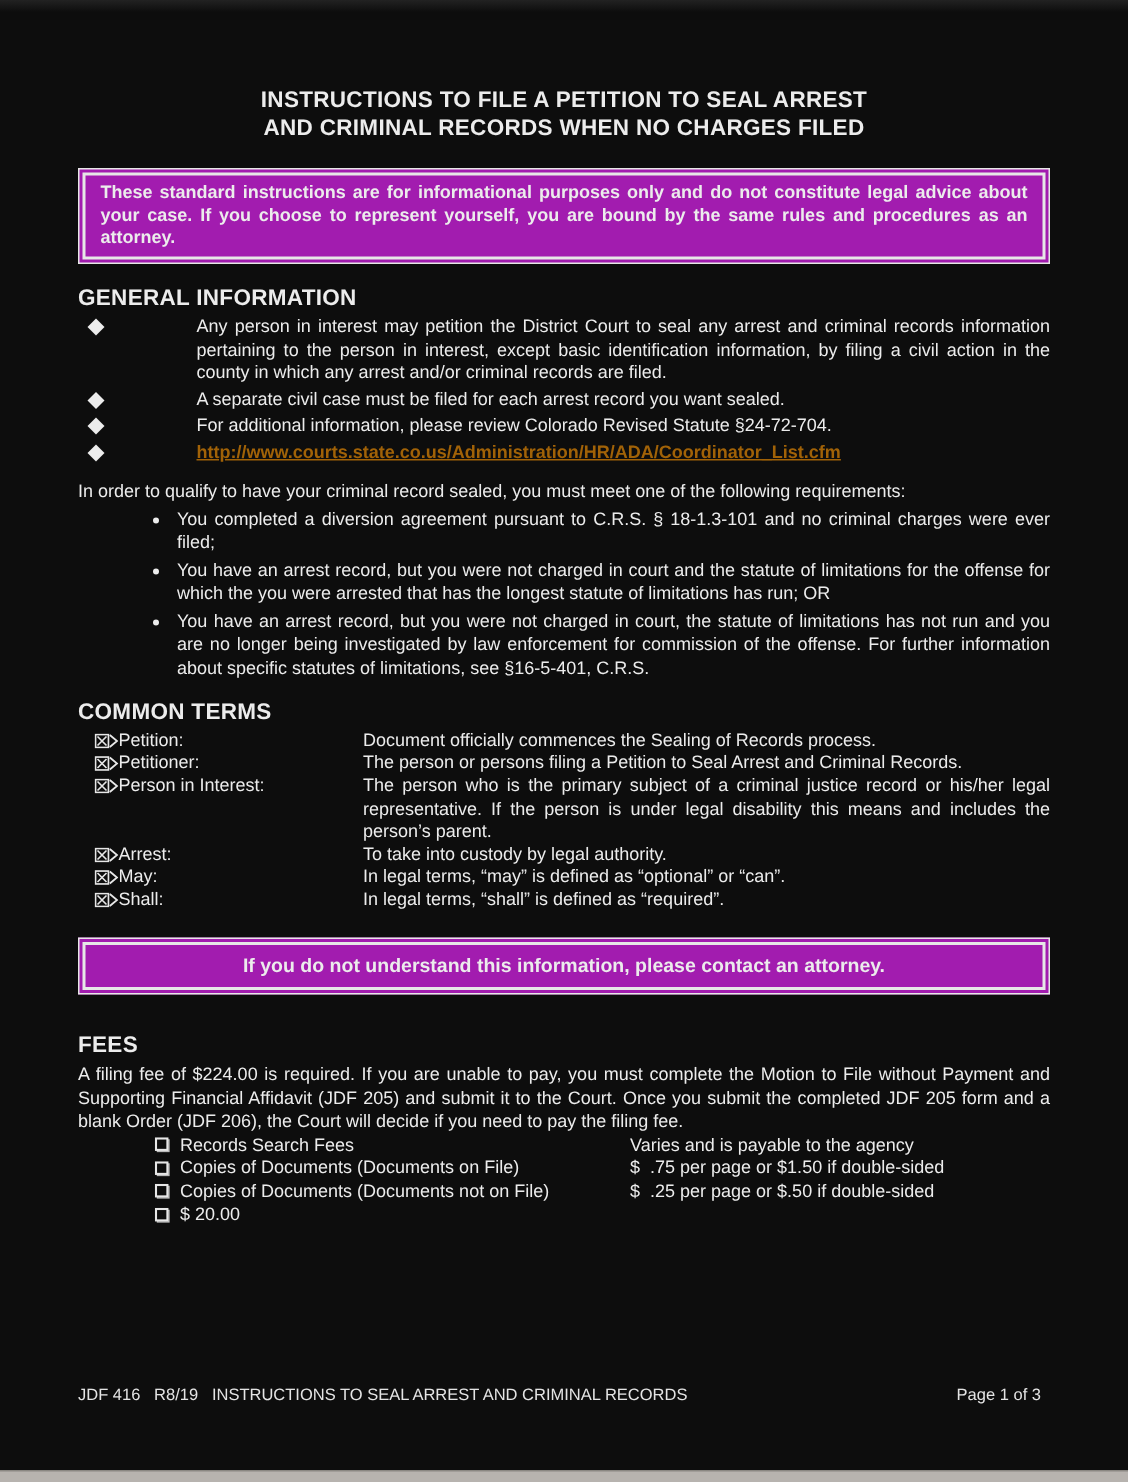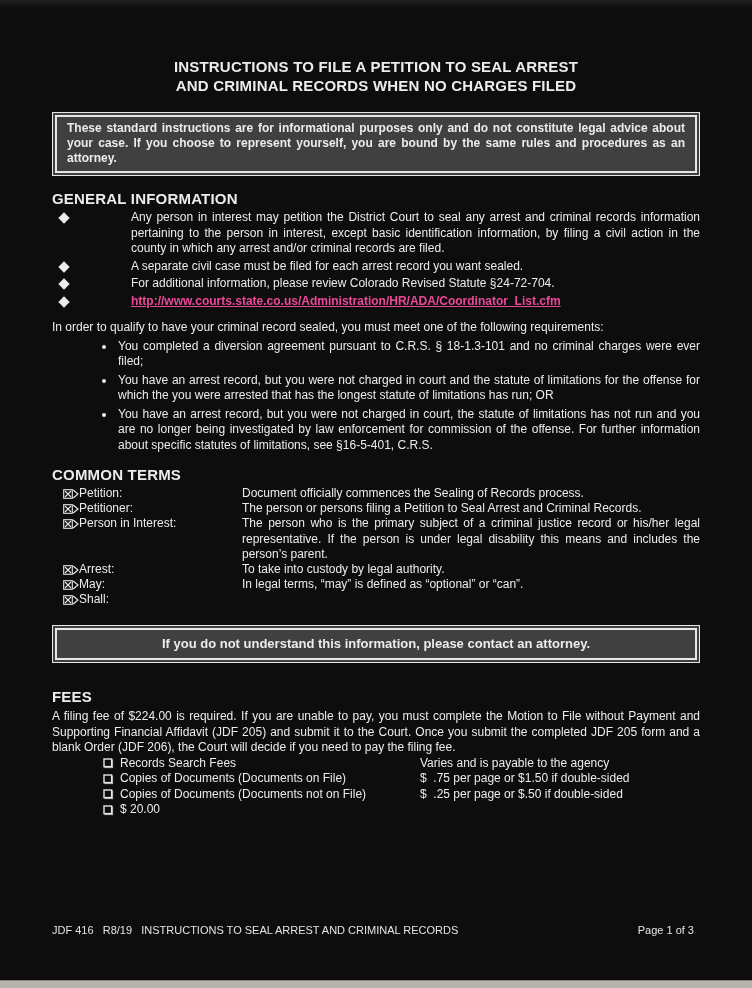--- a/index.html
+++ b/index.html
@@ -19,41 +19,41 @@
   .page {
     position:absolute; left:52px; right:52px; top:0;
     font-size:12px; line-height:15.5px;
   }
   .doc-title {
     margin-top:57px;
     font-size:15px; line-height:19px; font-weight:bold;
     text-align:center; letter-spacing:.2px;
   }
   
-  .dbox { border:1px solid #e7e7e7; padding:2px; background:#404040; }
+  .dbox { border:1px solid #e7e7e7; padding:2px; background:#a21caf; }
   .dbox-inner { border:2px solid #e7e7e7; padding:4px 10px 5px; }
   .notice { margin-top:17px; }
   .notice p { font-weight:bold; text-align:justify; line-height:15px; }
   h2 { font-size:15px; line-height:18px; font-weight:bold; letter-spacing:.2px; }
   .h-gi { margin-top:14px; }
   .h-ct { margin-top:13px; }
   .h-fees { margin-top:25px; }
   
   .dlist { margin-top:2px; }
   .ditem {
     display:grid; grid-template-columns:25px 1fr;
     padding-left:6px; margin-bottom:2px;gap:48px;
   }
   .diamond {
     width:8px; height:8px; background:#ececec;
     transform:rotate(45deg); margin-top:4px; margin-left:2px;
   }
   .just { text-align:justify; }
   .link {
-    color:#ec4899; font-weight:bold; text-decoration:underline;
+    color:#a16207; font-weight:bold; text-decoration:underline;
     cursor:pointer;
   }
   
   .qintro { margin-top:11px; }
   .qlist { margin-top:3px; }
   .qitem {
     display:grid; grid-template-columns:18px 1fr;
     padding-left:48px; margin-bottom:3px;
   }
   .dot {
@@ -214,20 +214,21 @@
       </div>
       <div class="trow">
         <span class="tcell">
           <svg width="16" height="10" viewBox="0 0 16 10">
               <rect x="0.7" y="0.7" width="8.6" height="8.6" fill="none" stroke="#e7e7e7" stroke-width="1.1"></rect>
               <path d="M2 2 L8 8 M8 2 L2 8" stroke="#e7e7e7" stroke-width="1.1"></path>
               <path d="M10.2 1 L15 5 L10.2 9" fill="none" stroke="#e7e7e7" stroke-width="1.2"></path>
             </svg>
           <span>Shall:</span>
         </span>
+        <p class="tdef">In legal terms, “shall” is defined as “required”.</p>
       </div>
     </div>
 
     <div class="dbox attorney">
       <div class="dbox-inner">If you do not understand this information, please contact an attorney.</div>
     </div>
 
     <h2 class="h-fees">FEES</h2>
     <p class="fees-para">A filing fee of $224.00 is required.  If you are unable to pay, you must complete the Motion to File without Payment and Supporting Financial Affidavit (JDF 205) and submit it to the Court.  Once you submit the completed JDF 205 form and a blank Order (JDF 206), the Court will decide if you need to pay the filing fee.</p>
 

